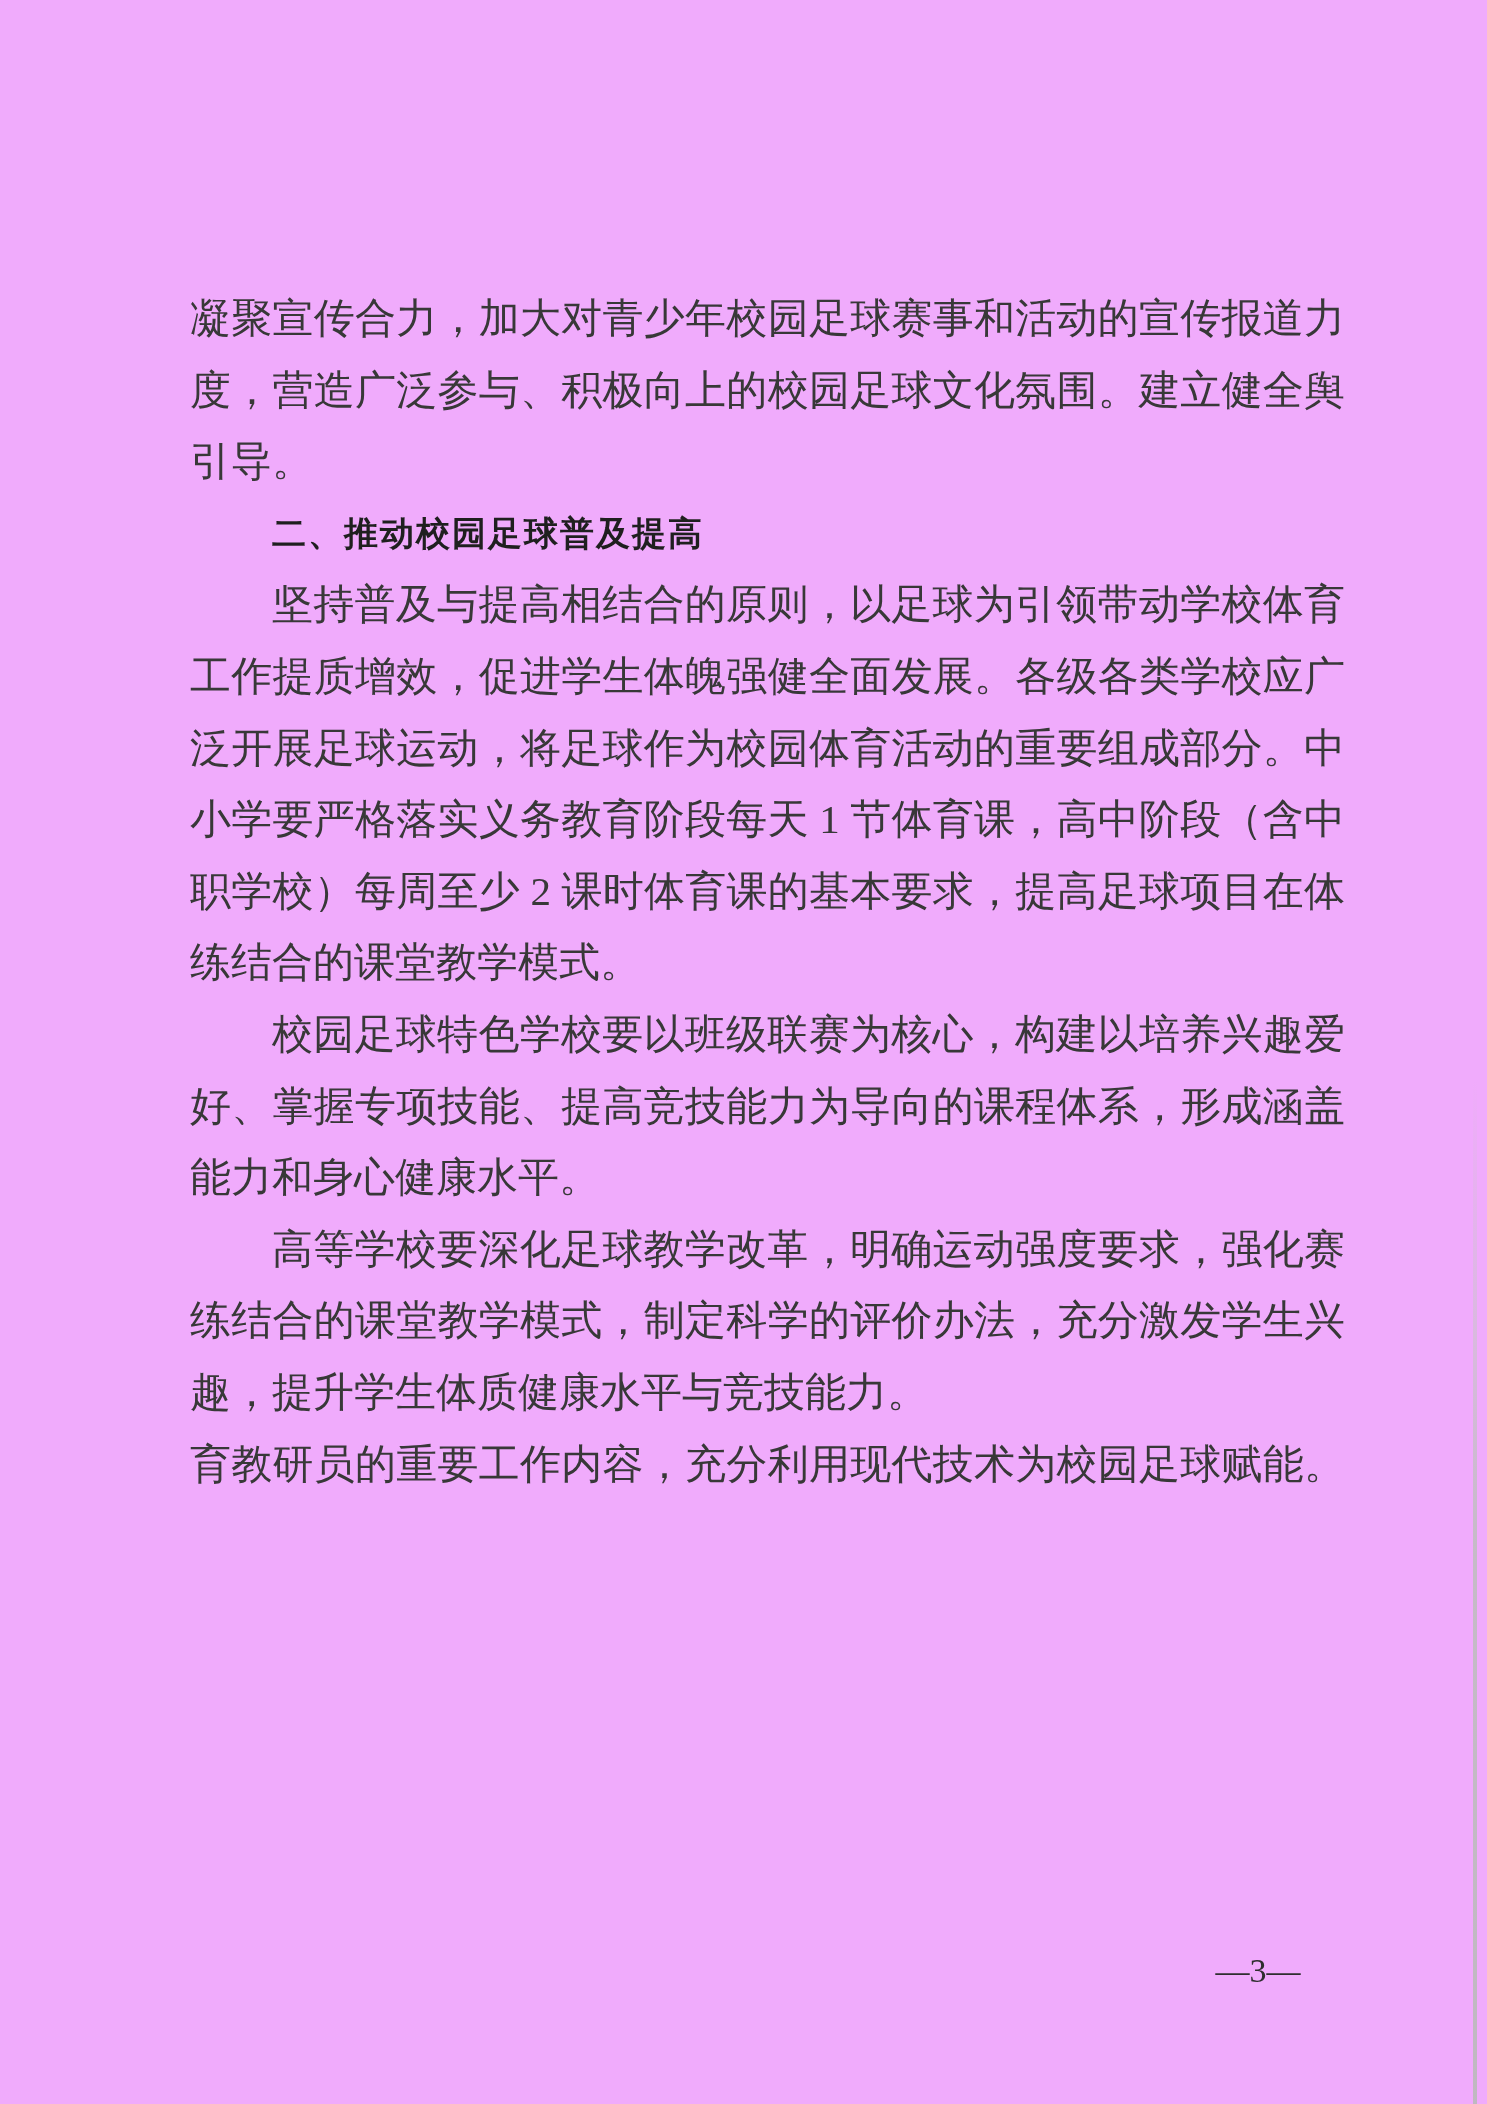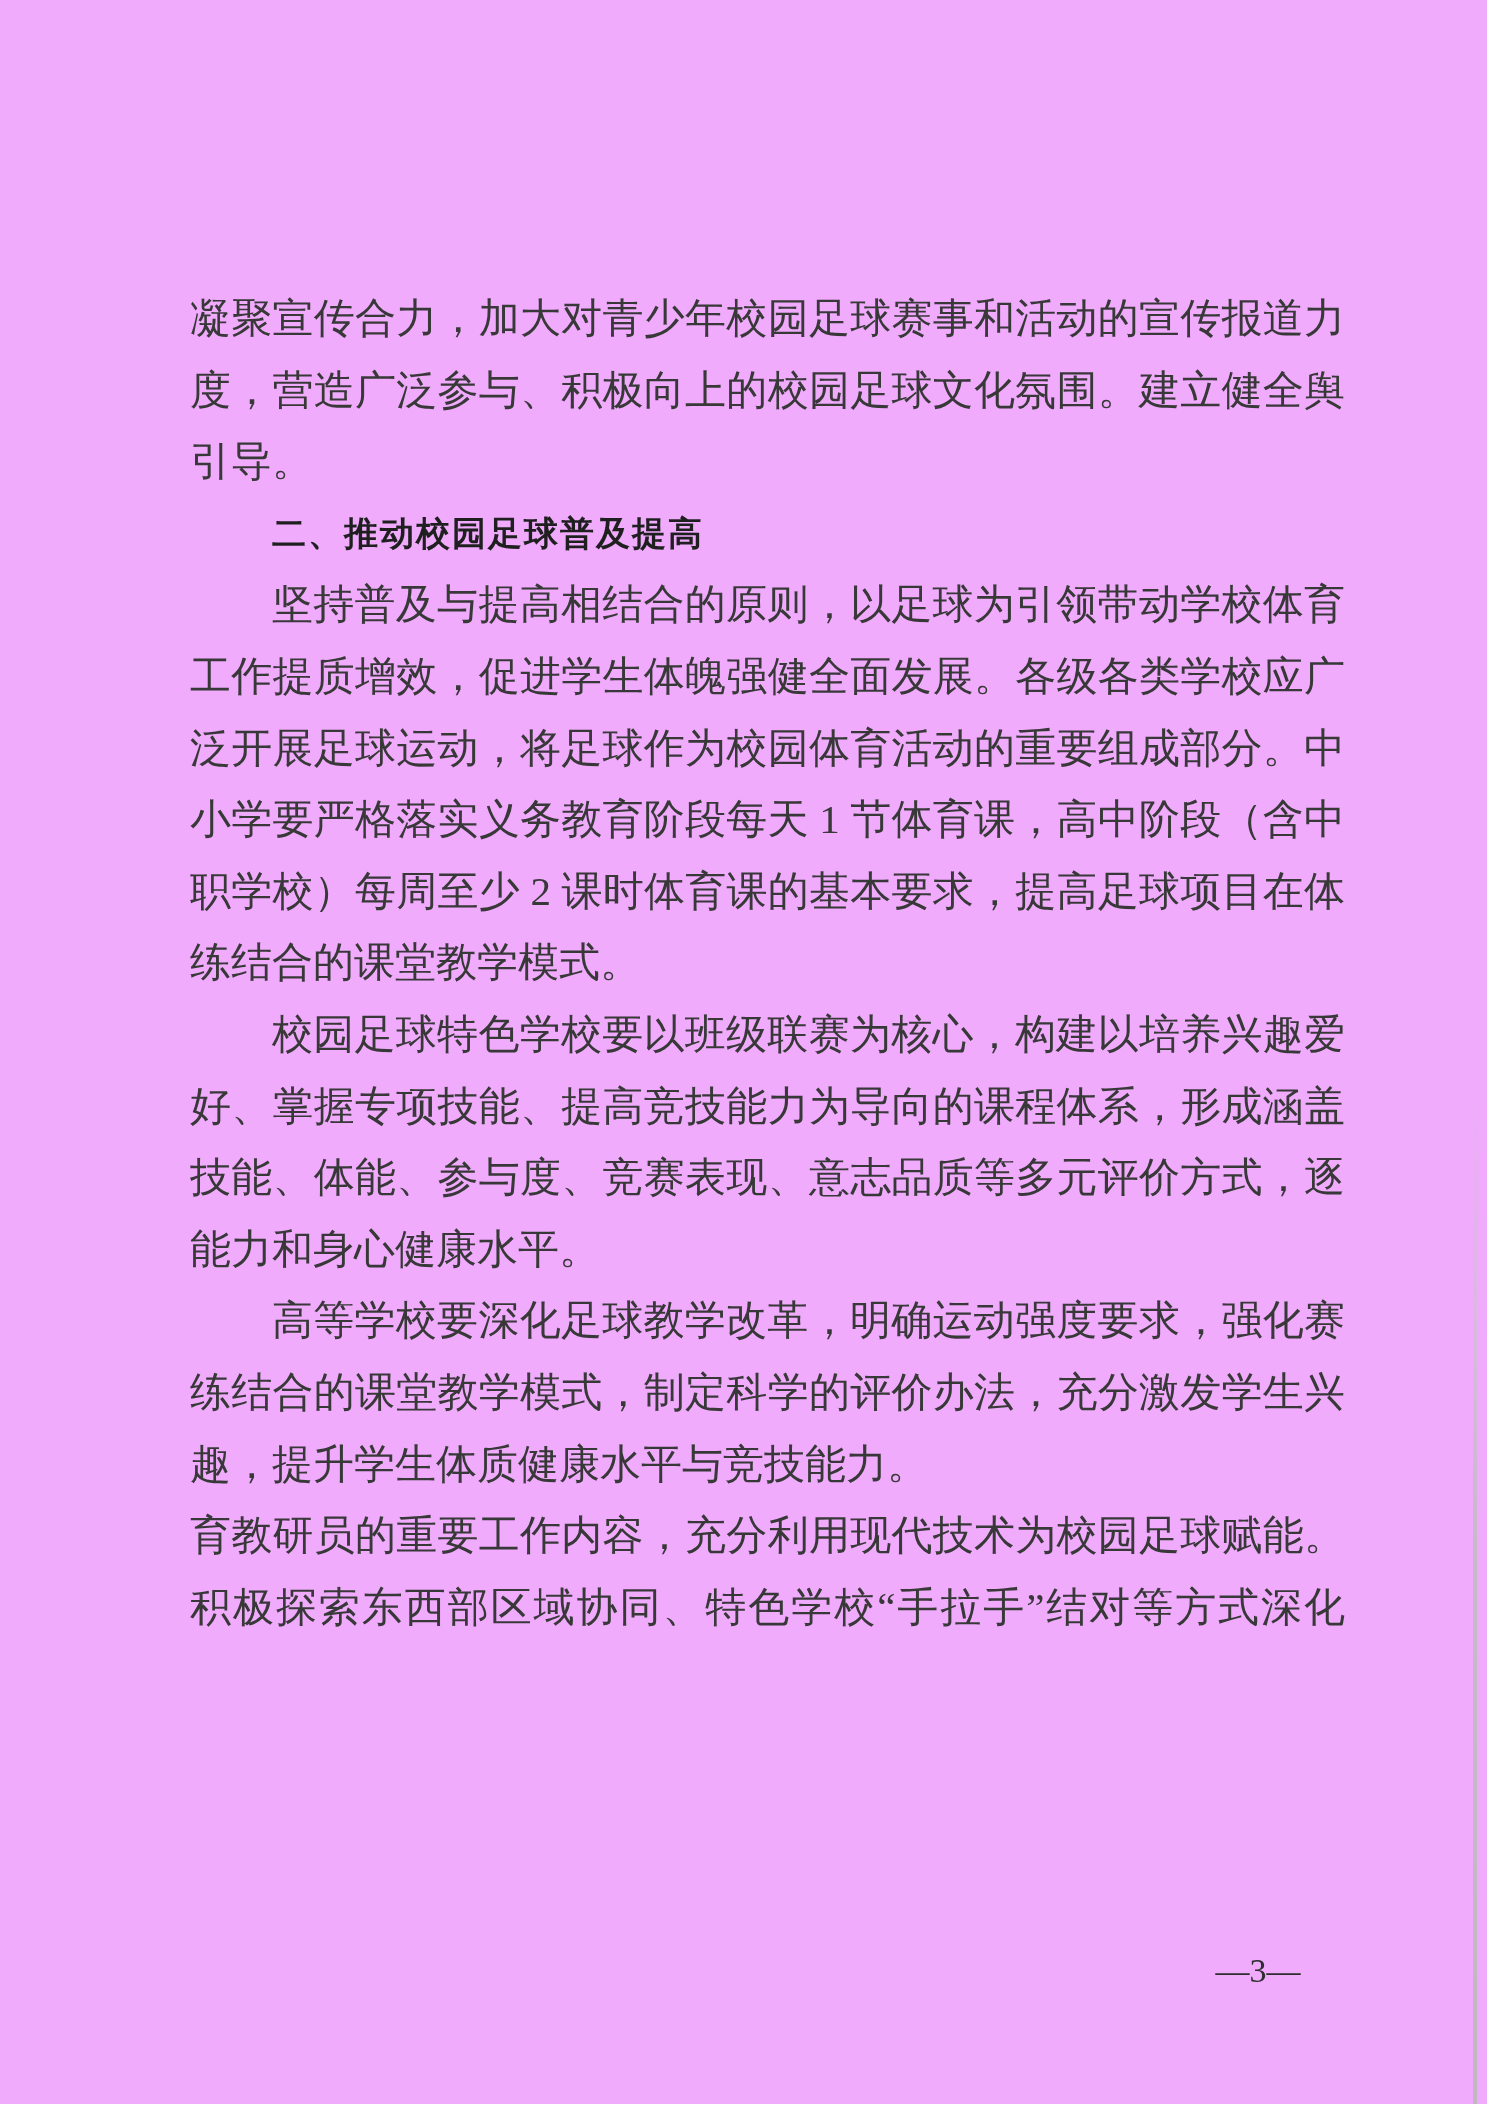--- a/index.html
+++ b/index.html
@@ -85,23 +85,21 @@
       <div class="text-line">引导。</div>
       <div class="text-line heading indent">二、推动校园足球普及提高</div>
       <div class="text-line indent fill">坚持普及与提高相结合的原则，以足球为引领带动学校体育</div>
       <div class="text-line fill">工作提质增效，促进学生体魄强健全面发展。各级各类学校应广</div>
       <div class="text-line fill">泛开展足球运动，将足球作为校园体育活动的重要组成部分。中</div>
       <div class="text-line fill">小学要严格落实义务教育阶段每天 1 节体育课，高中阶段（含中</div>
       <div class="text-line fill">职学校）每周至少 2 课时体育课的基本要求，提高足球项目在体</div>
       <div class="text-line">练结合的课堂教学模式。</div>
       <div class="text-line indent fill">校园足球特色学校要以班级联赛为核心，构建以培养兴趣爱</div>
       <div class="text-line fill">好、掌握专项技能、提高竞技能力为导向的课程体系，形成涵盖</div>
-      <div class="text-line fill">技能、体能、参与度、竞赛表现、意志品质等多元评价方式，逐</div>
       <div class="text-line">能力和身心健康水平。</div>
       <div class="text-line indent fill">高等学校要深化足球教学改革，明确运动强度要求，强化赛</div>
       <div class="text-line fill">练结合的课堂教学模式，制定科学的评价办法，充分激发学生兴</div>
       <div class="text-line">趣，提升学生体质健康水平与竞技能力。</div>
       <div class="text-line fill">育教研员的重要工作内容，充分利用现代技术为校园足球赋能。</div>
-      <div class="text-line fill">积极探索东西部区域协同、特色学校“手拉手”结对等方式深化</div>
     </div>
   <div class="page-number">—3—</div>
   <div class="scan-edge-artifact"></div>
 </div>
 
 </body></html>

